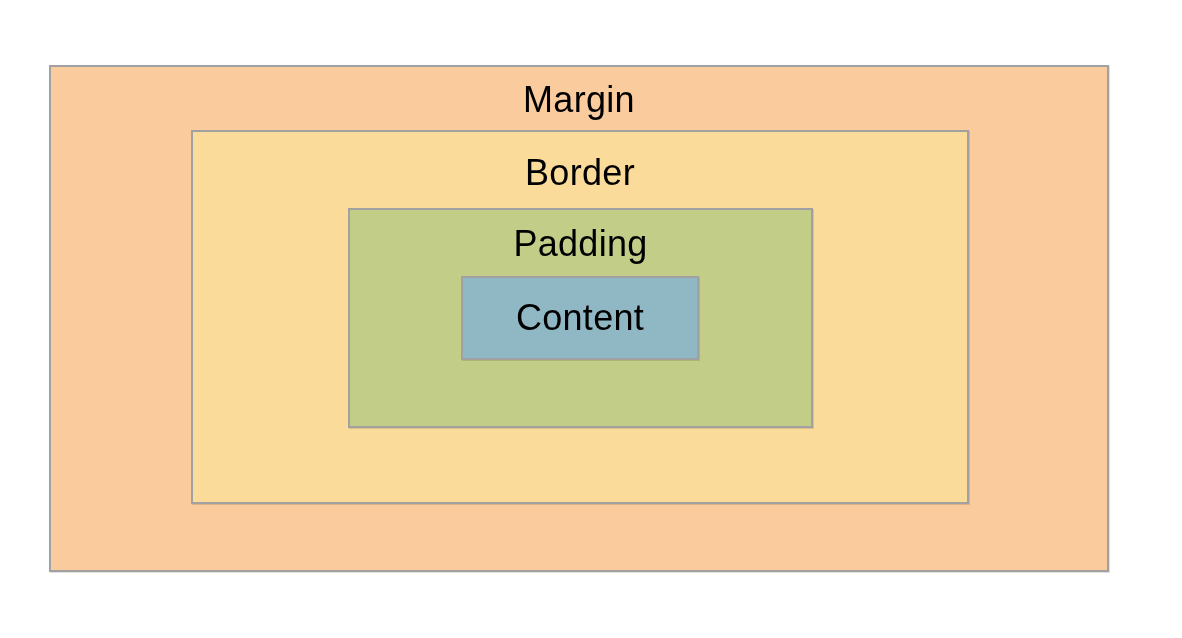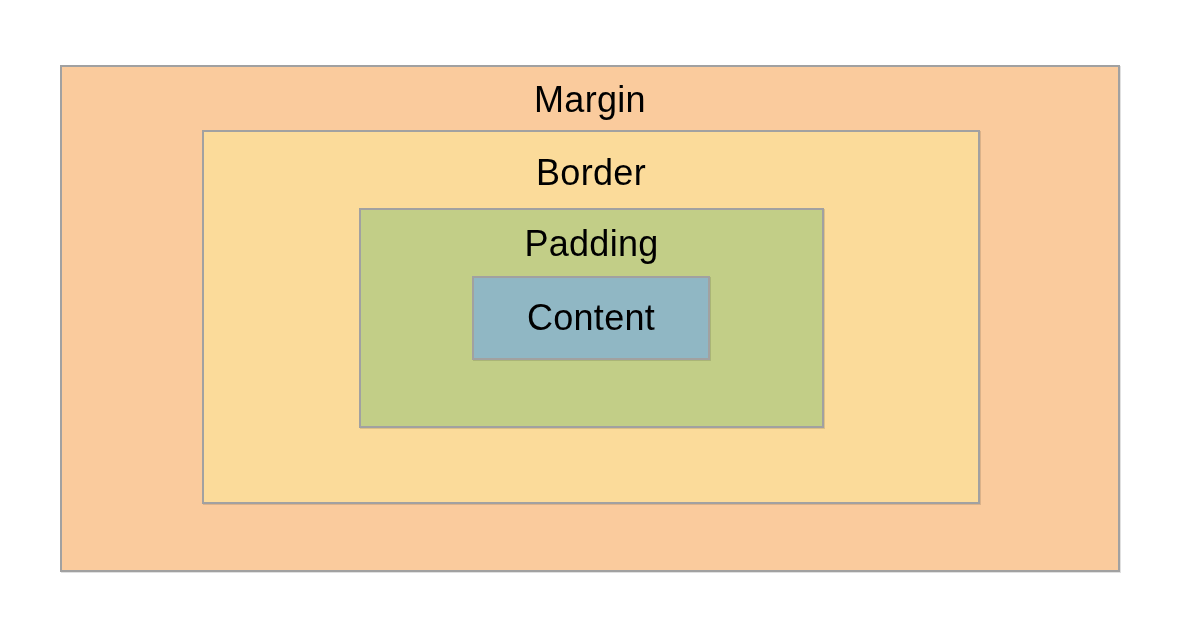--- a/index.html
+++ b/index.html
@@ -26,21 +26,21 @@
     right: 0;
     text-align: center;
     font-size: 36px;
     line-height: 40px;
     letter-spacing: 0.3px;
     color: #000000;
     white-space: nowrap;
     pointer-events: none;
   }
   
-  .margin-box  { left: 60px;  top: 65px;  width: 1060px; height: 507px; }
+  .margin-box  { left: 49px;  top: 65px;  width: 1060px; height: 507px; }
   .margin-box  > .box-label { top: 13px; }
   
   .border-box  { left: 140px; top: 63px;  width: 778px;  height: 374px; }
   .border-box  > .box-label { top: 21px; }
   
   .padding-box { left: 155px; top: 76px;  width: 465px;  height: 220px; }
   .padding-box > .box-label { top: 14px; }
   
   .content-box { left: 111px; top: 66px;  width: 238px;  height: 84px; }
   .content-box > .box-label { top: 20px; }

